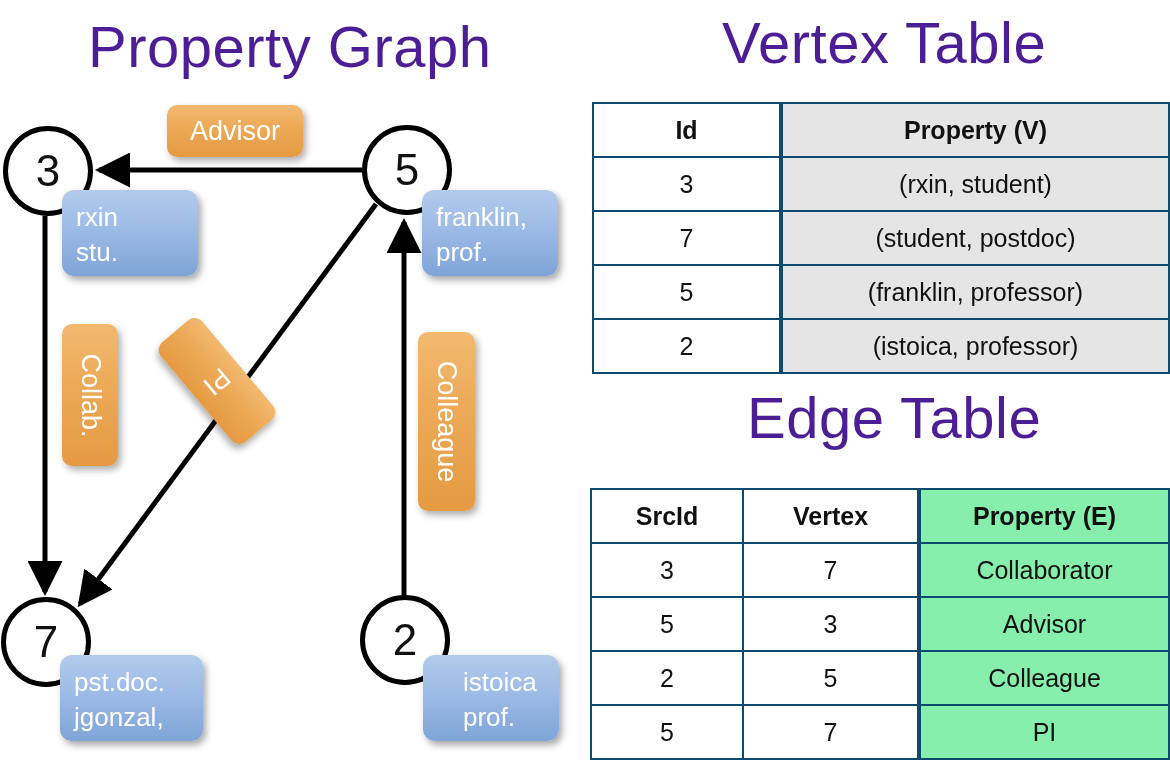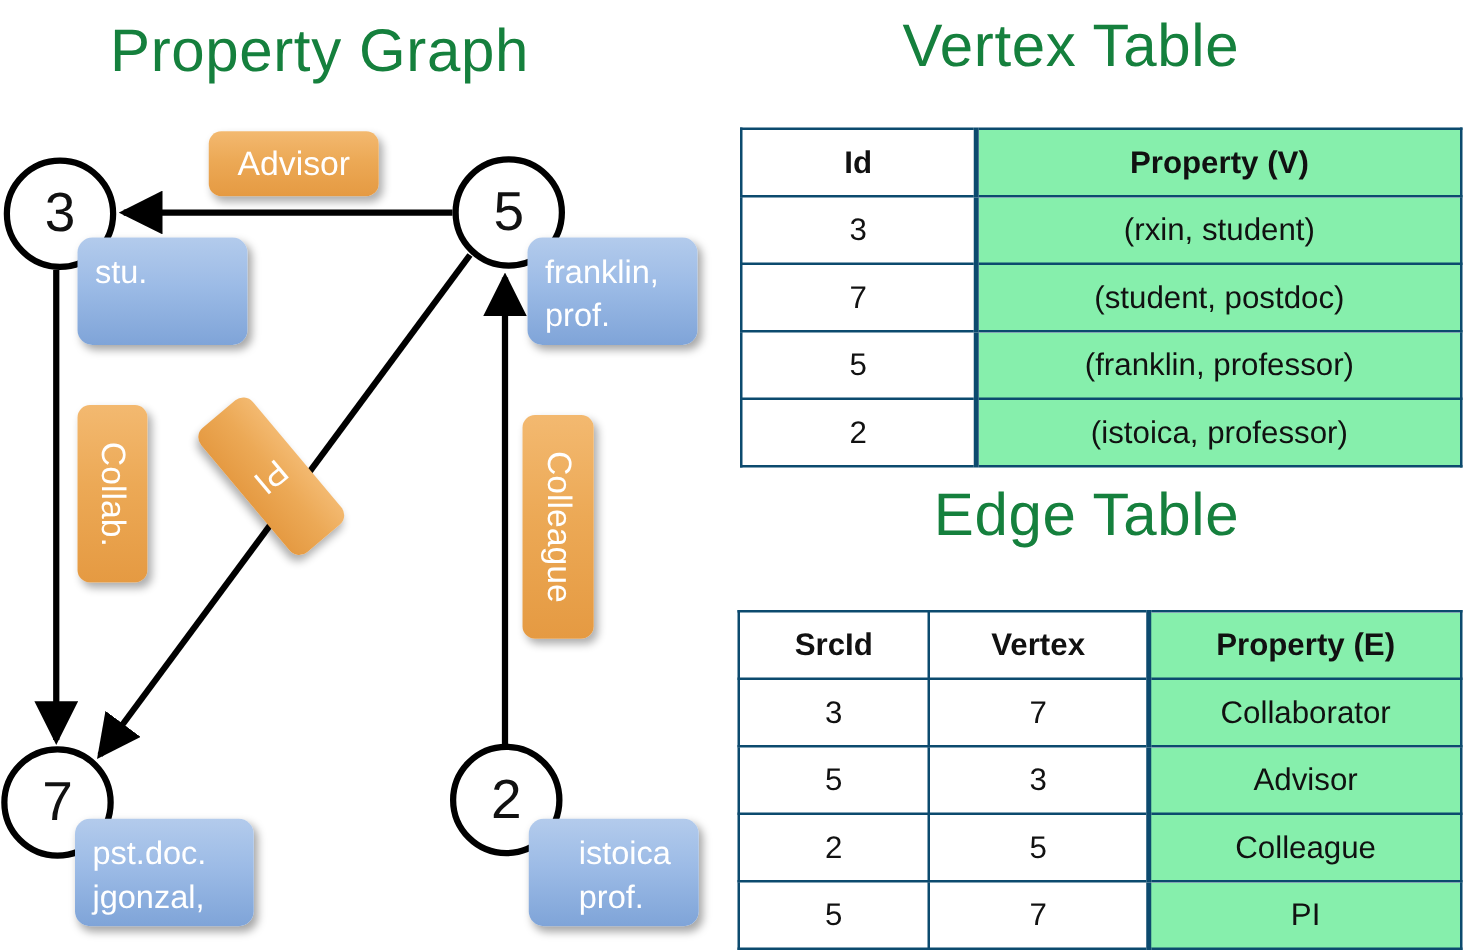--- a/index.html
+++ b/index.html
@@ -14,23 +14,23 @@
     overflow: hidden;
     font-family: "Liberation Sans", sans-serif;
     color: #000;
   }
 
   
   .title {
     position: absolute;
     font-family: "Liberation Sans", sans-serif;
     font-weight: 300;
-    font-size: 48px;
+    font-size: 58px;
     line-height: 1;
-    color: #15803d;
+    color: #4c1d95;
     letter-spacing: 0.5px;
     white-space: nowrap;
   }
   #title-property-graph { left: 88px;  top: 18px; }
   #title-vertex-table   { left: 722px; top: 14px; }
   #title-edge-table     { left: 747px; top: 389px; }
 
   
   #graph-panel {
     position: absolute;
@@ -139,21 +139,21 @@
     white-space: nowrap;
     overflow: hidden;
   }
   .data-table th { font-weight: 700; }
   .data-table .sep-left { border-left-width: 4px; }
 
   
   #vertex-table { left: 592px; top: 102px; width: 576px; }
   #vertex-table col.c-id   { width: 188px; }
   #vertex-table col.c-prop { width: 388px; }
-  #vertex-table .cell-prop { background: #86efac; }
+  #vertex-table .cell-prop { background: #e5e5e5; }
 
   
   #edge-table { left: 590px; top: 488px; width: 578px; }
   #edge-table col.c-src  { width: 152px; }
   #edge-table col.c-dst  { width: 176px; }
   #edge-table col.c-eprop{ width: 250px; }
   #edge-table .cell-eprop { background: #86efac; }
 </style>
 </head>
 <body>
@@ -187,20 +187,21 @@
     <span class="node-label">5</span>
   </div>
   <div class="node-circle" id="node-7">
     <span class="node-label">7</span>
   </div>
   <div class="node-circle" id="node-2">
     <span class="node-label">2</span>
   </div>
 
   <div class="prop-box" id="prop-3">
+    <span class="prop-line">rxin</span>
     <span class="prop-line">stu.</span>
   </div>
   <div class="prop-box" id="prop-5">
     <span class="prop-line">franklin,</span>
     <span class="prop-line">prof.</span>
   </div>
   <div class="prop-box" id="prop-7">
     <span class="prop-line">pst.doc.</span>
     <span class="prop-line">jgonzal,</span>
   </div>

